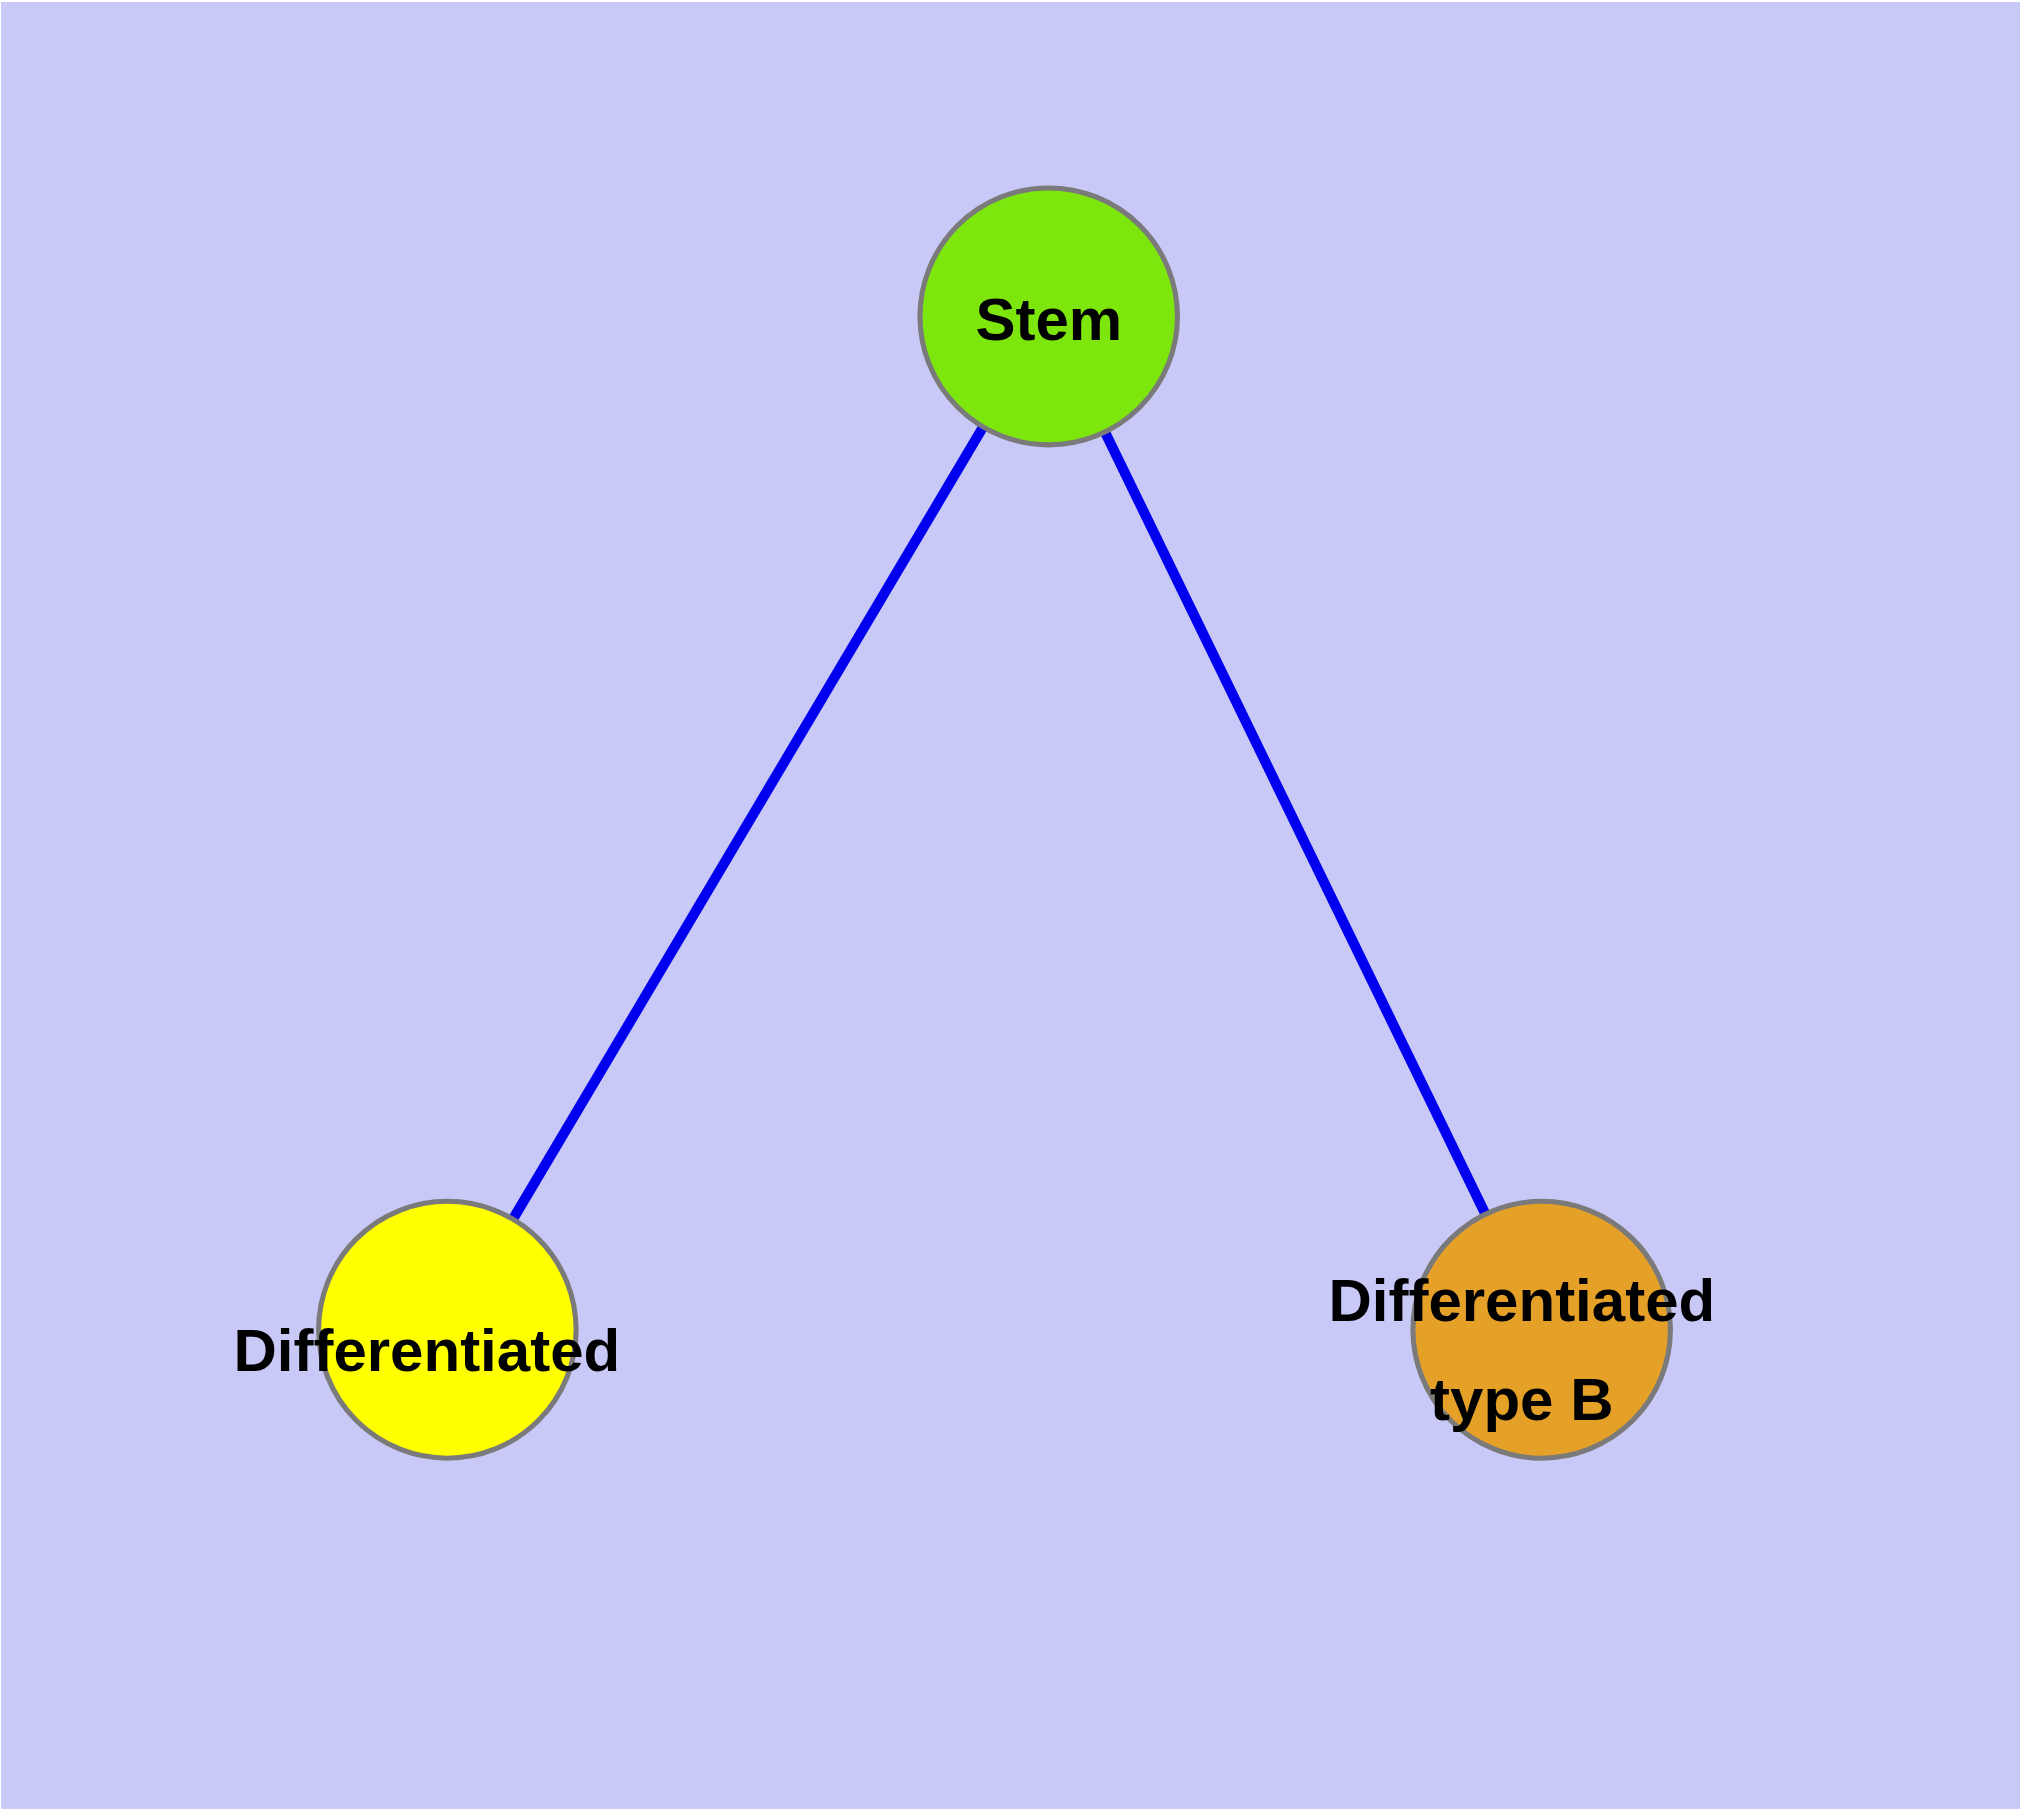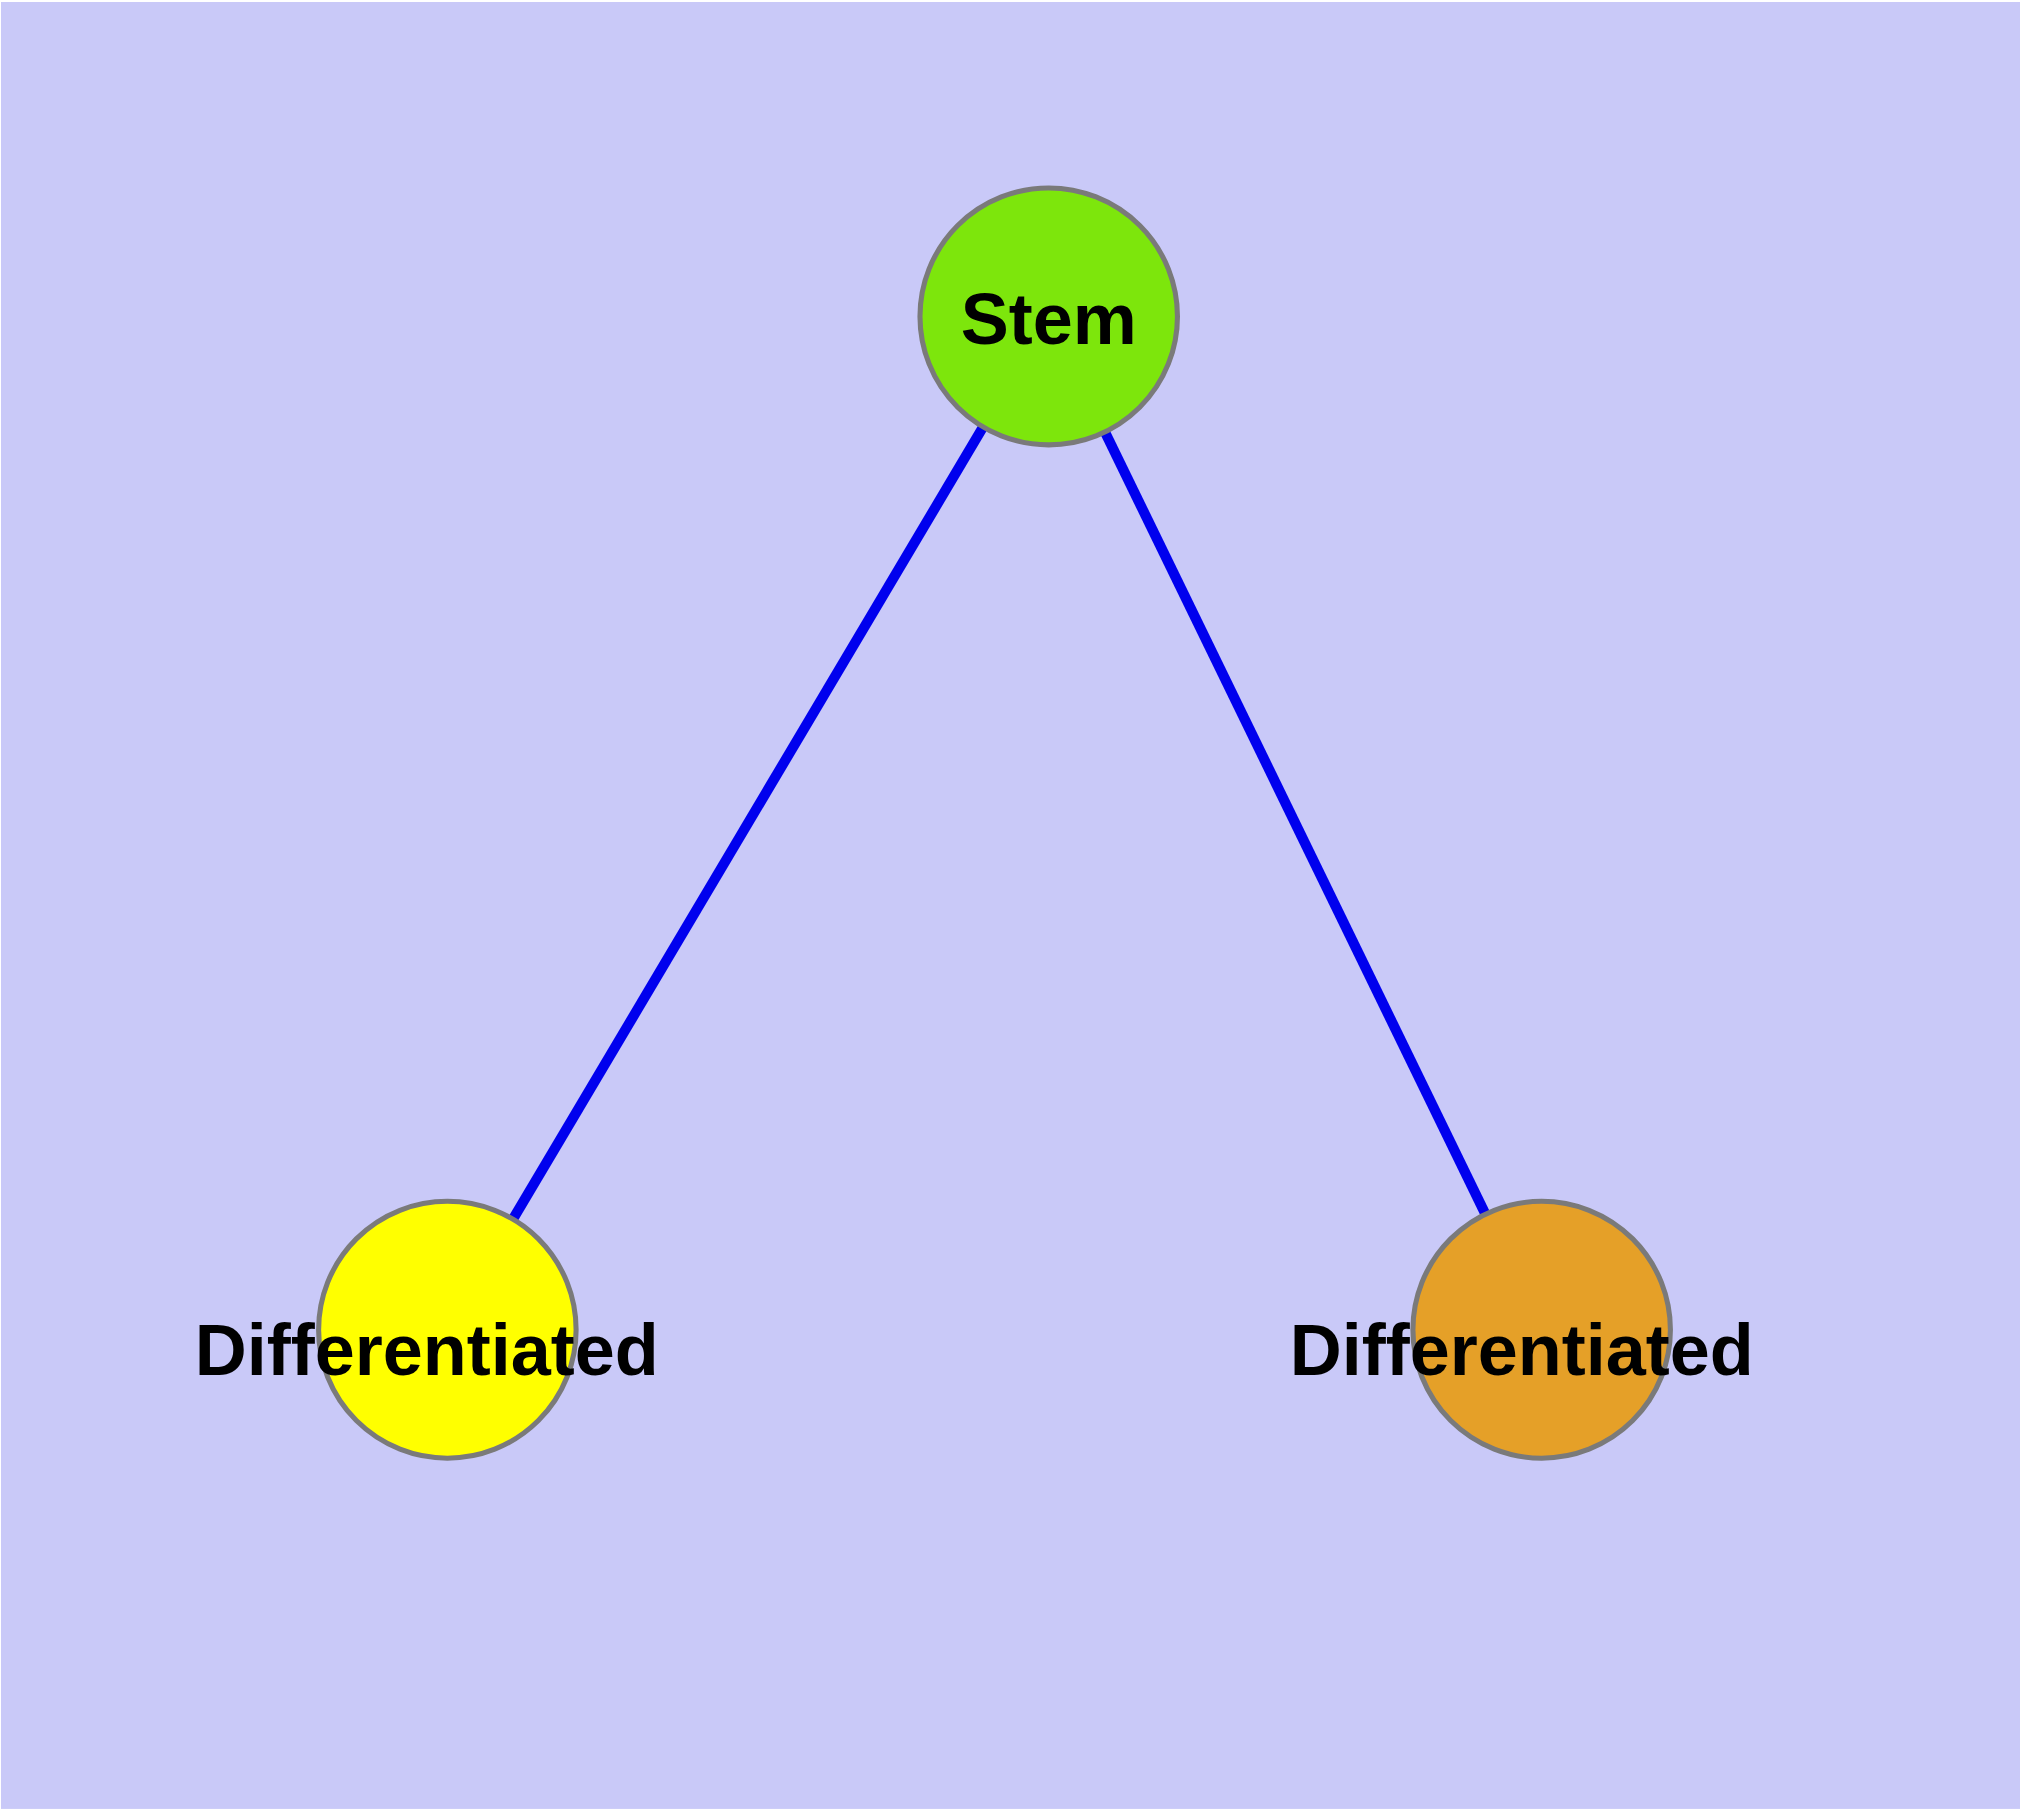--- a/index.html
+++ b/index.html
@@ -23,21 +23,21 @@
     top: 0;
     width: 100%;
     height: 100%;
     display: block;
   }
   .node-label {
     position: absolute;
     transform: translate(-50%, -50%);
     font-family: "Liberation Sans", sans-serif;
     font-weight: bold;
-    font-size: 72px;
+    font-size: 60px;
     line-height: 99px;
     color: #000000;
     text-align: center;
     white-space: nowrap;
     pointer-events: none;
   }
 </style>
 </head>
 <body>
 
@@ -57,15 +57,16 @@
   </svg>
 
   <div class="node-label" style="left:1048px; top:317px;">Stem</div>
 
   <div class="node-label" style="left:426px; top:1348px;">
     <span>Differentiated</span><br>
   </div>
 
   <div class="node-label" style="left:1521px; top:1348px;">
     <span>Differentiated</span><br>
+    <span>type B</span>
   </div>
 </div>
 
 
 </body></html>

